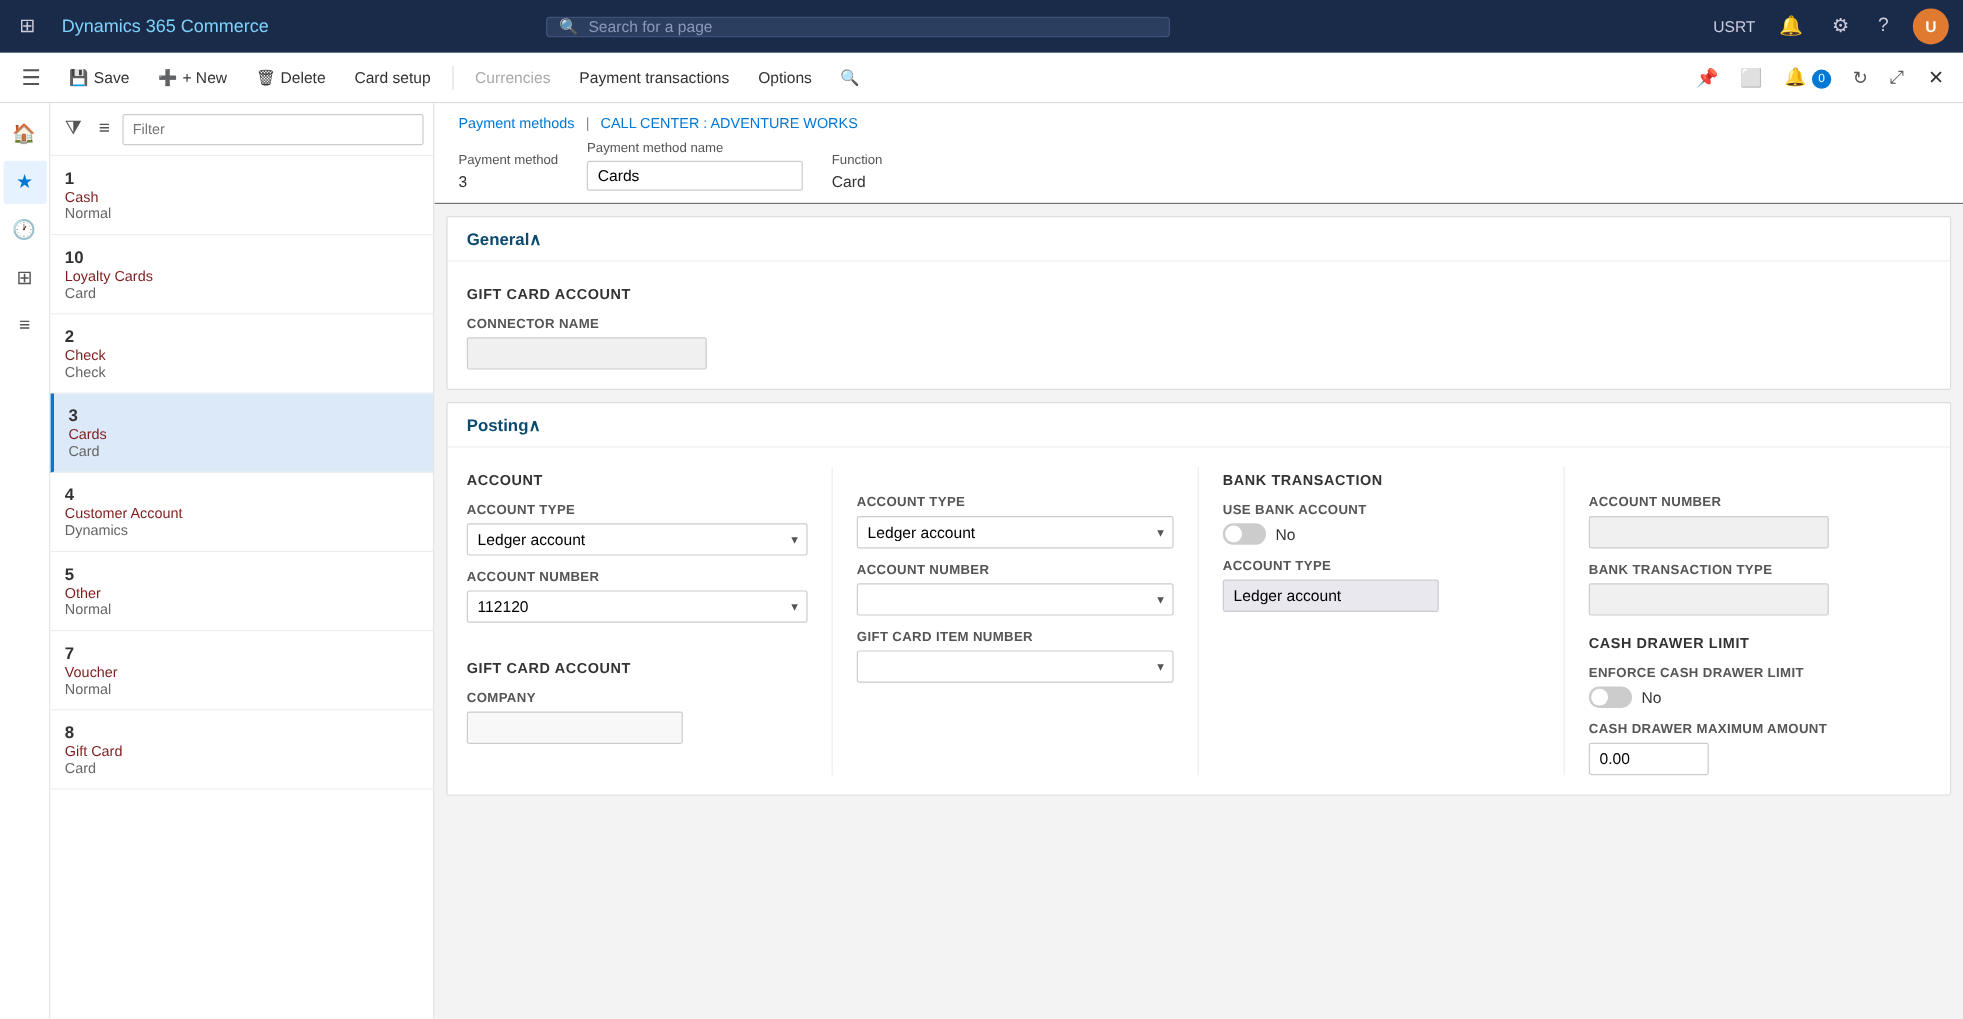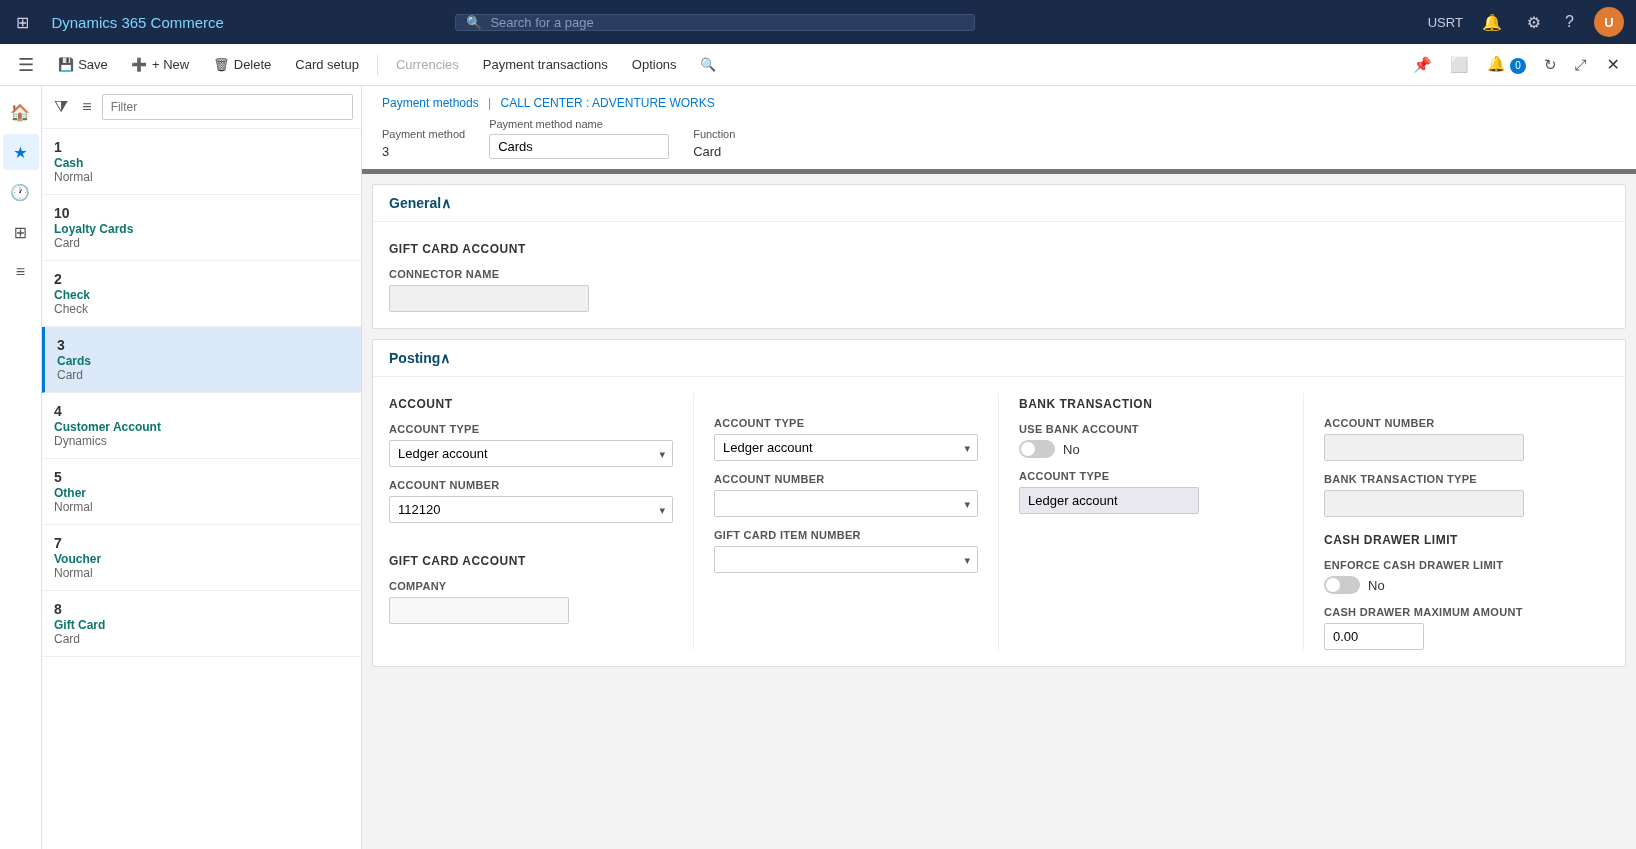--- a/index.html
+++ b/index.html
@@ -111,36 +111,36 @@
       font-size: 12px; color: #333;
     }
     .list-items { flex: 1; overflow-y: auto; }
     .list-item {
       padding: 10px 12px;
       border-bottom: 1px solid #eee;
       cursor: pointer;
     }
     .list-item.selected { background: #dce9f8; border-left: 3px solid #0078d4; }
     .list-item .item-num { font-size: 14px; font-weight: 600; color: #333; }
-    .list-item .item-name { font-size: 12px; color: #0f766e; margin-top: 1px; font-weight: bold; }
+    .list-item .item-name { font-size: 12px; color: #7f1d1d; margin-top: 1px; }
     .list-item .item-type { font-size: 12px; color: #666; }
 
     
     .content-area {
       flex: 1;
       overflow-y: auto;
       background: #f3f3f3;
       padding: 0;
     }
 
     
     .content-header {
       background: #fff;
       padding: 10px 20px;
-      border-bottom: 5px solid #737373;
+      border-bottom: 1px solid #737373;
     }
     .breadcrumb { font-size: 12px; color: #555; margin-bottom: 8px; }
     .breadcrumb span { color: #0078d4; cursor: pointer; }
     .breadcrumb .sep { color: #888; margin: 0 6px; }
     .fields-row { display: flex; gap: 24px; align-items: flex-end; }
     .field-group { display: flex; flex-direction: column; gap: 4px; }
     .field-label { font-size: 11px; color: #555; }
     .field-value { font-size: 13px; color: #333; }
     .field-input {
       padding: 4px 8px;

